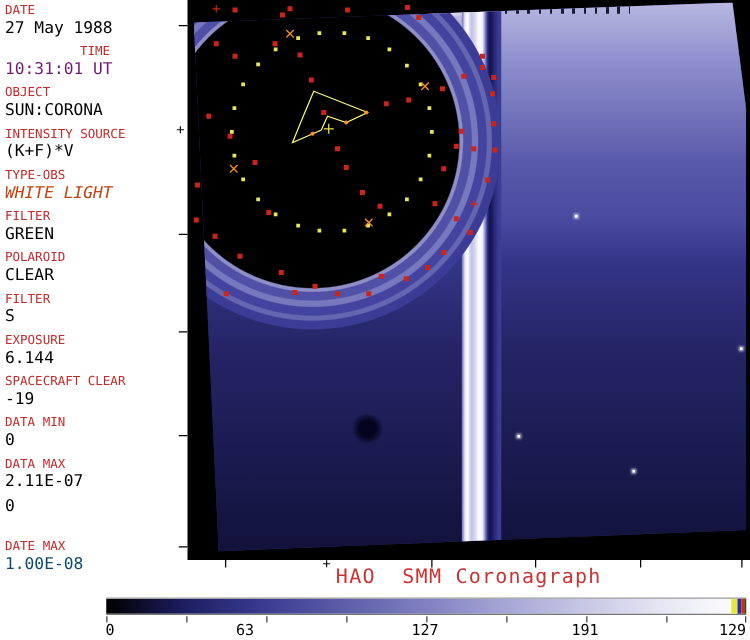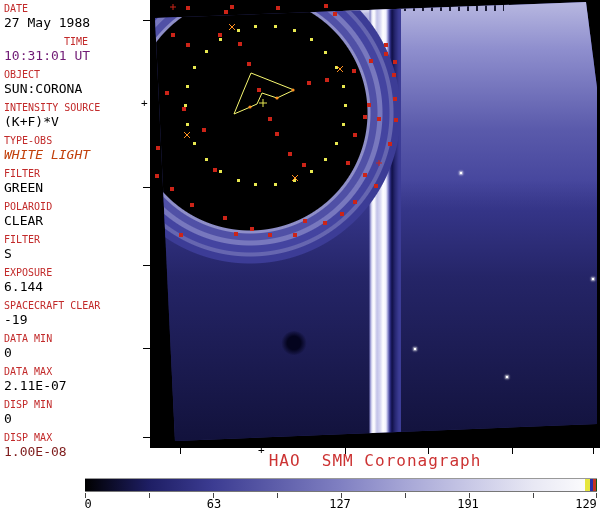--- a/index.html
+++ b/index.html
@@ -102,26 +102,25 @@
       </div>
       <div class="field" style="top: 332px;">
         <div class="flabel" style="color: rgb(194, 42, 42);">DATA MIN</div>
         <div class="fvalue" style="color: rgb(0, 0, 0);">0</div>
       </div>
       <div class="field" style="top: 365px;">
         <div class="flabel" style="color: rgb(194, 42, 42);">DATA MAX</div>
         <div class="fvalue" style="color: rgb(0, 0, 0);">2.11E-07</div>
       </div>
       <div class="field" style="top: 398px;">
-        <div class="flabel" style="color: rgb(194, 42, 42);">DISP MIN</div>
         <div class="fvalue" style="color: rgb(0, 0, 0);">0</div>
       </div>
       <div class="field" style="top: 431px;">
-        <div class="flabel" style="color: rgb(194, 42, 42);">DISP MAX</div>
-        <div class="fvalue" style="color: #7f1d1d;">1.00E-08</div>
+        <div class="flabel" style="color: rgb(194, 42, 42);">DATE MAX</div>
+        <div class="fvalue" style="color: #0c4a6e;">1.00E-08</div>
       </div>
     </div>
 
   <div class="image-area">
     <div class="photo">
       <div class="layer glow-right"></div>
       <div class="layer glow-left"></div>
       <div class="layer top-blob"></div>
       <div class="layer bottom-shade"></div>
       <div class="layer pylon"></div>
@@ -255,19 +254,19 @@
       <div class="ctick" style="left: 85px;"></div>
       <div class="ctick" style="left: 149px;"></div>
       <div class="ctick" style="left: 213px;"></div>
       <div class="ctick" style="left: 277px;"></div>
       <div class="ctick" style="left: 341px;"></div>
       <div class="ctick" style="left: 405px;"></div>
       <div class="ctick" style="left: 469px;"></div>
       <div class="ctick" style="left: 533px;"></div>
       <div class="ctick" style="left: 596px;"></div>
       <div class="clabel" style="left: 88px;">0</div>
-      <div class="clabel" style="left: 214px;">63</div>
+      <div class="clabel" style="left: 196px;">63</div>
       <div class="clabel" style="left: 340px;">127</div>
       <div class="clabel" style="left: 468px;">191</div>
       <div class="clabel" style="left: 586px;">129</div>
     </div>
 
 </div>
 
 </body></html>

